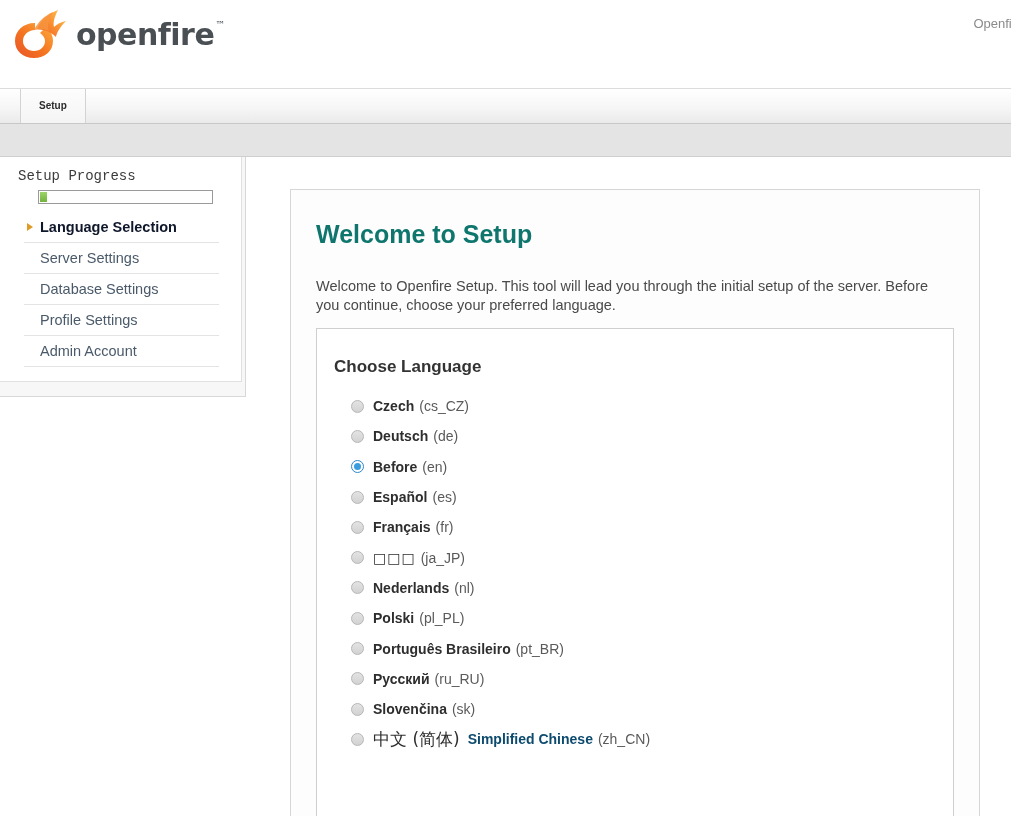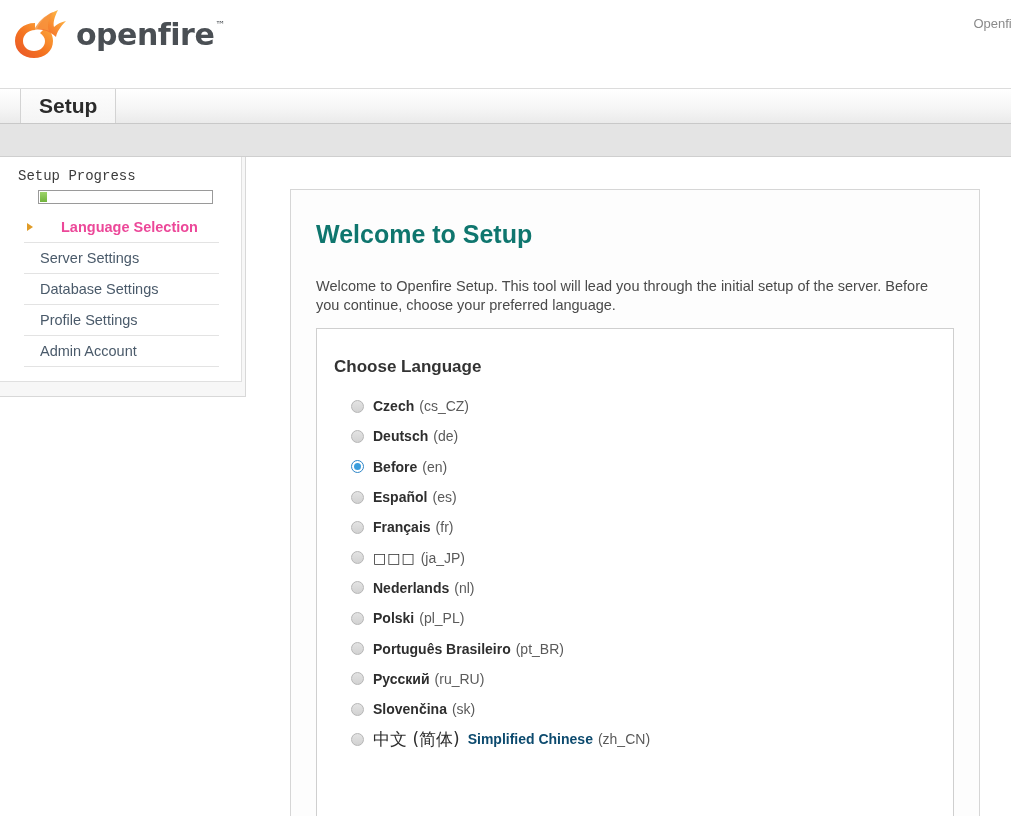--- a/index.html
+++ b/index.html
@@ -69,21 +69,21 @@
     border-bottom: 1px solid #c8c8c8;
     border-top: 1px solid #dcdcdc;
   }
   .tab {
     position: absolute;
     left: 20px;
     top: 0;
     height: 34px;
     line-height: 34px;
     padding: 0 18px;
-    font-size: 21px;
+    font-size: 10px;
     font-weight: bold;
     color: #2b2b2b;
     background: linear-gradient(to bottom, #fdfdfd 0%, #f4f4f4 100%);
     border-left: 1px solid #d3d3d3;
     border-right: 1px solid #d3d3d3;
     box-sizing: border-box;
   }
   .subbar {
     height: 32px;
     background: #e4e4e4;
@@ -156,22 +156,21 @@
     height: 30px;
     line-height: 30px;
     padding-left: 16px;
     font-size: 14.5px;
     color: #4a5a6a;
     border-bottom: 1px solid #e3e3e3;
     white-space: nowrap;
   }
   .nav-item.active {
     font-weight: bold;
-    color: #ec4899;
-    text-align: center;
+    color: #0f172a;
   }
   .nav-arrow {
     position: absolute;
     left: 3px;
     top: 11px;
     width: 0;
     height: 0;
     border-top: 4.5px solid transparent;
     border-bottom: 4.5px solid transparent;
     border-left: 6px solid #e09b27;

